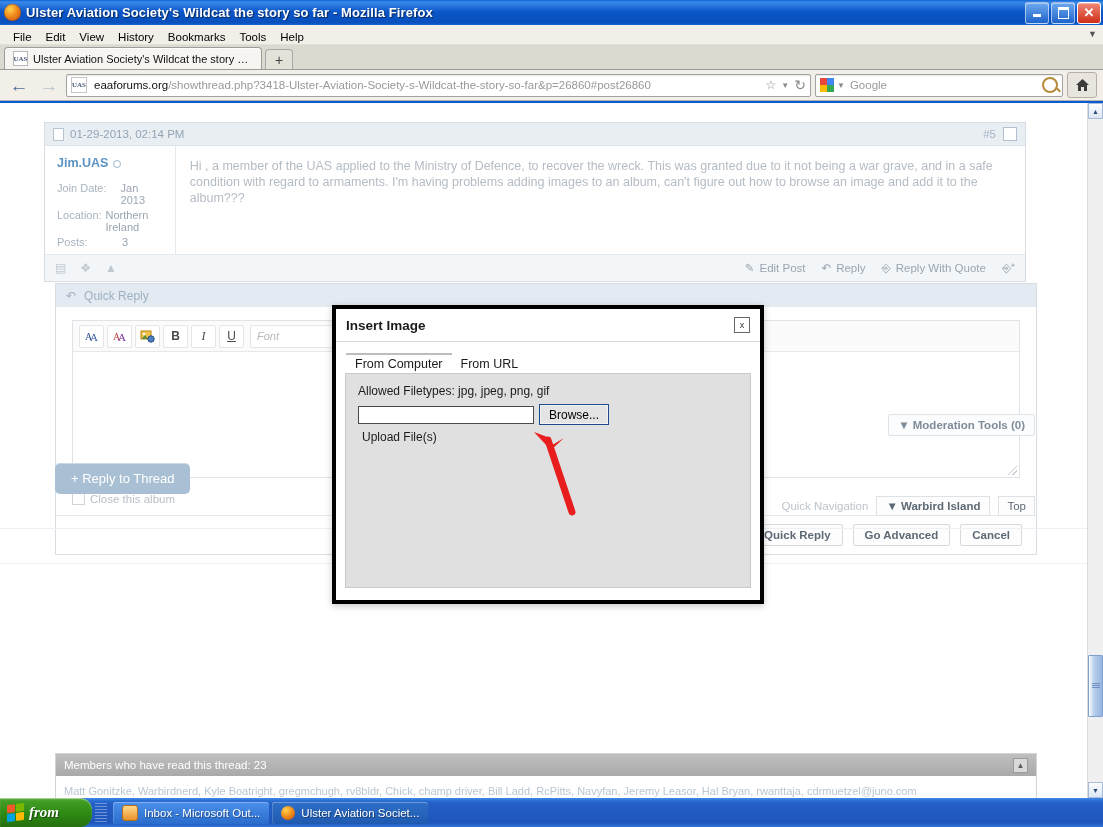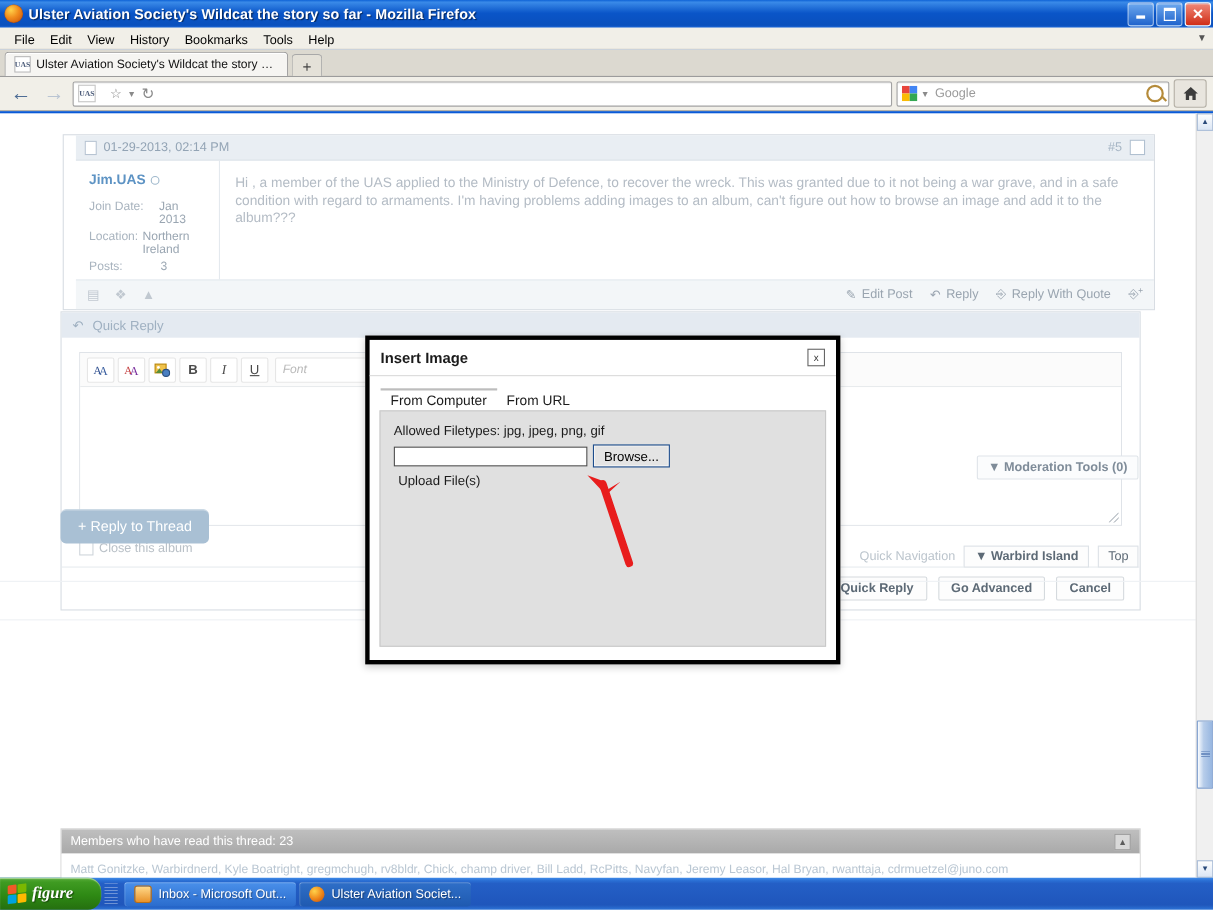--- a/index.html
+++ b/index.html
@@ -74,21 +74,21 @@
   .magnifier:after{content:"";position:absolute;width:5px;height:2px;background:#b58b3a;
     transform:rotate(45deg);right:-5px;bottom:0px;}
   .homebtn{width:28px;height:24px;background:#e8e5de;border:1px solid #b4b0a6;border-radius:3px;
     display:flex;align-items:center;justify-content:center;font-size:14px;color:#3c3c3c;}
 
   
   #page{position:absolute;left:0;top:103px;width:1088px;height:695px;background:#fff;overflow:hidden;}
   .content{position:relative;width:1088px;}
 
   
-  .postbox{position:absolute;left:57px;top:19px;width:980px;border:1px solid #d8dde3;background:#fff;padding-left:11px;}
+  .postbox{position:absolute;left:44px;top:19px;width:980px;border:1px solid #d8dde3;background:#fff;}
   .posthead{height:22px;background:#e9eef3;border-bottom:1px solid #dde3e9;display:flex;
     align-items:center;padding:0 8px;color:#93a4b5;font-size:11.5px;}
   .posthead .pg{width:9px;height:11px;background:#fff;border:1px solid #b7c4d2;margin-right:6px;}
   .posthead .spacer{flex:1 1 auto;}
   .posthead .pnum{color:#a7b6c5;font-size:11.5px;margin-right:7px;}
   .posthead .pcheck{width:12px;height:12px;background:#fff;border:1px solid #b0c0d0;}
   .postbody{display:flex;min-height:100px;}
   .pbleft{width:190px;border-right:1px solid #e4e9ee;padding:10px 10px 6px 12px;}
   .uname{color:#5d93c4;font-weight:bold;font-size:12.5px;}
   .uname .dot{display:inline-block;width:6px;height:6px;border:1px solid #9fb8cc;border-radius:50%;
@@ -257,20 +257,21 @@
       <span class="tab-label">Ulster Aviation Society's Wildcat the story so...</span>
     </div>
     <div class="tab-new">+</div>
   </div>
 
   <div class="navbar">
     <div class="navbtn nav-back">←</div>
     <div class="navbtn nav-fwd">→</div>
     <div class="urlbar">
       <span class="url-favicon">UAS</span>
+      <span class="url-text"><b>eaaforums.org</b><span>/showthread.php?3418-Ulster-Aviation-Society-s-Wildcat-the-story-so-far&amp;p=26860#post26860</span></span>
       <span class="url-icons">
         <span>☆</span>
         <span style="font-size:8px">▼</span>
         <span style="font-size:14px">↻</span>
       </span>
     </div>
     <div class="searchbar">
       <span class="g-icon">
         <svg width="14" height="14" viewBox="0 0 14 14">
             <rect x="0" y="0" width="7" height="7" fill="#e8453c"></rect>
@@ -477,21 +478,21 @@
 </div>
 
 <div id="taskbar">
   <div class="startbtn">
     <span class="startflag">
       <span style="background:#f05a28"></span>
         <span style="background:#7ab800"></span>
       <span style="background:#00a3e0"></span>
         <span style="background:#ffb900"></span>
     </span>
-    <span class="start-text">figure</span>
+    <span class="start-text">from</span>
   </div>
   <div class="quicklaunch"></div>
   <div class="taskitem">
     <span class="ti-icon" style="background:linear-gradient(to bottom,#ffd98a,#e8922a);border:1px solid #b96f16"></span>
     <span class="ti-label">Inbox - Microsoft Out...</span>
   </div>
   <div class="taskitem active">
     <span class="ti-icon" style="border-radius:50%;background:radial-gradient(circle at 35% 30%,#ffd24a,#f08a1c 50%,#c04a06)"></span>
     <span class="ti-label">Ulster Aviation Societ...</span>
   </div>

